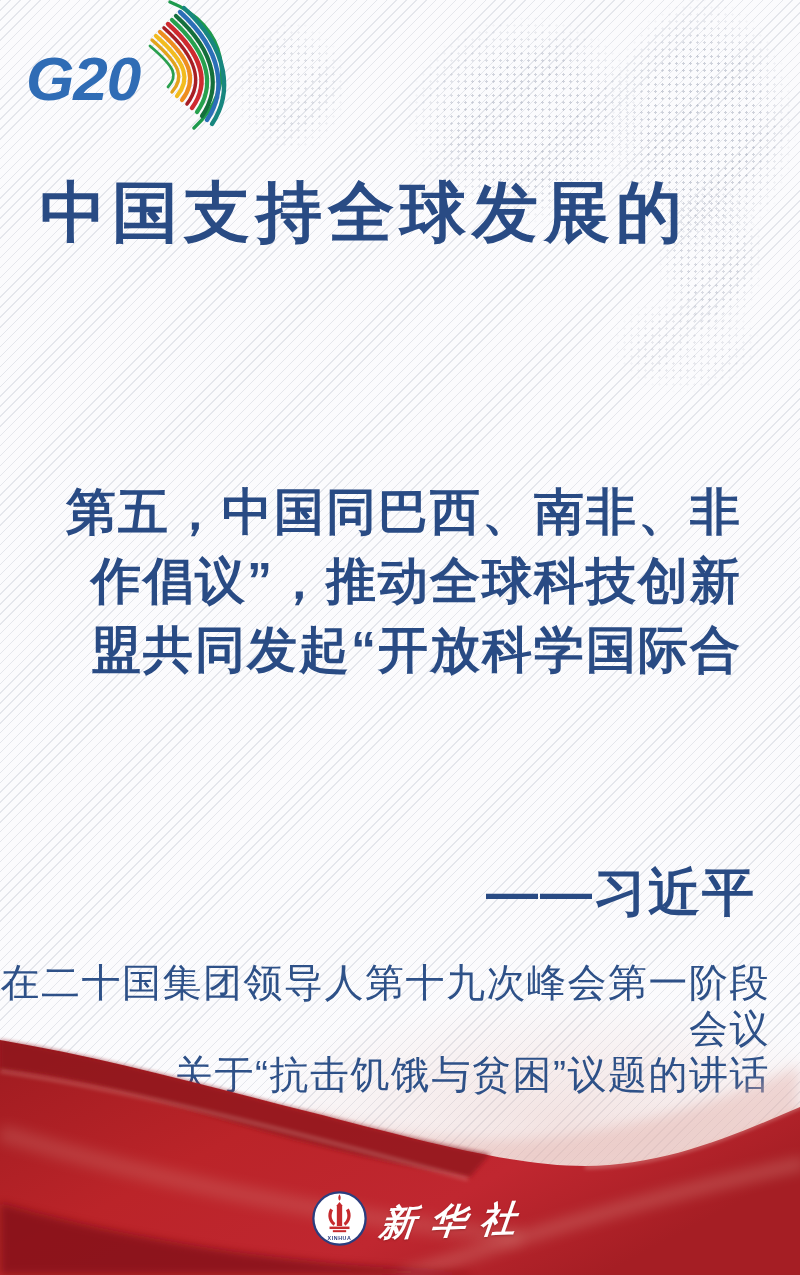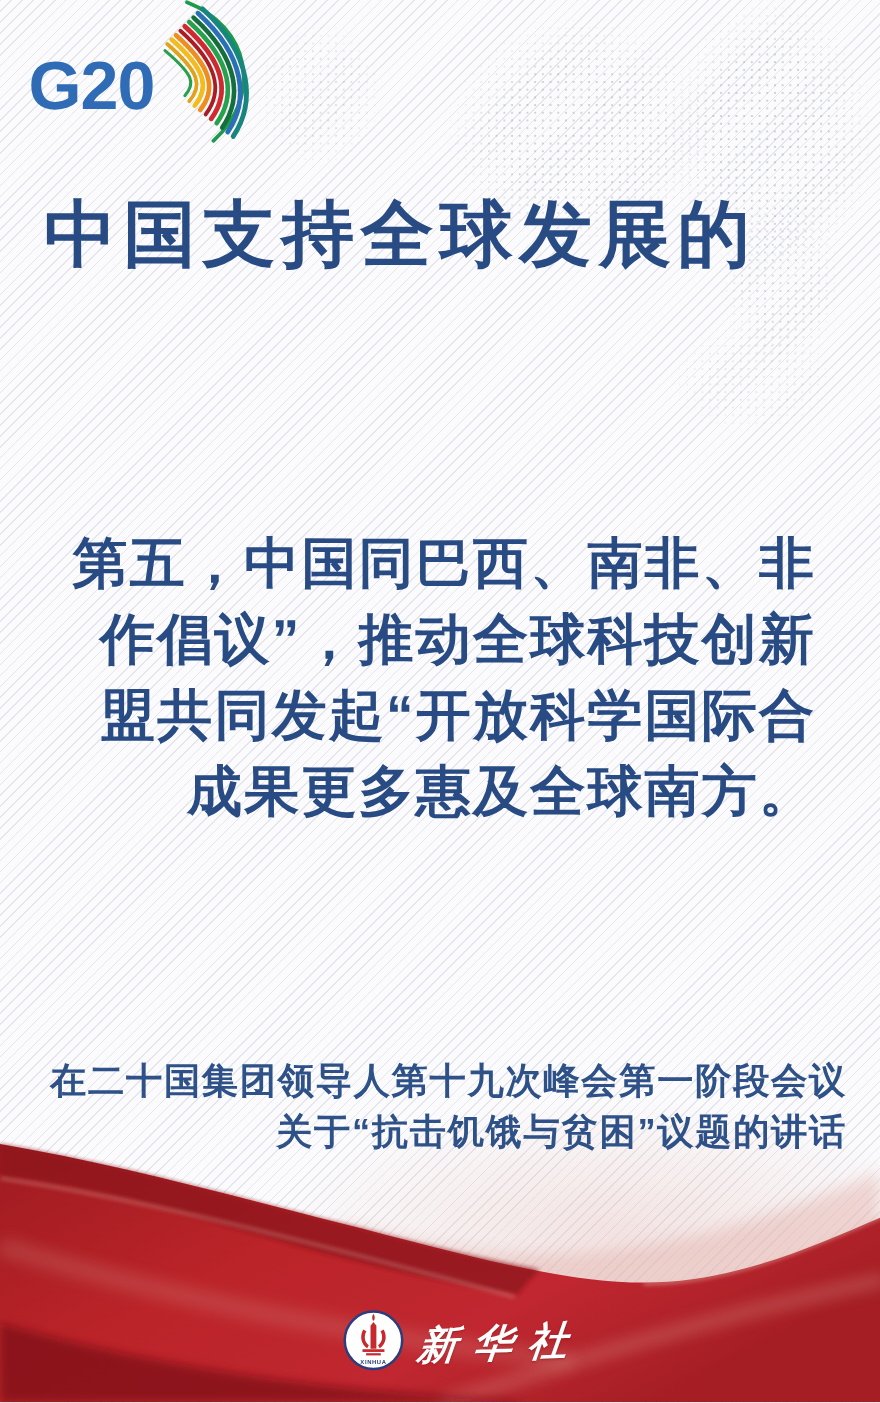--- a/index.html
+++ b/index.html
@@ -27,21 +27,21 @@
 
   .pink-haze{
     position:absolute;left:0;top:930px;width:800px;height:280px;
     background:radial-gradient(55% 62% at 70% 68%, rgba(224,171,162,0.30), rgba(224,171,162,0) 72%);
   }
 
   
   .g20{position:absolute;left:18px;top:0;width:235px;height:142px;}
   .g20-text{
     position:absolute;left:8px;top:48px;
-    font-size:62px;font-weight:900;color:#2F6CB5;letter-spacing:-1px;line-height:1;
+    font-size:62px;font-weight:900;color:#2F6CB5;letter-spacing:-1px;line-height:1;font-style:italic;
   }
   .g20-ribbons{position:absolute;left:106px;top:-2px;}
 
   
   .title{
     position:absolute;left:0;top:170px;width:728px;text-align:center;
     color:#294B84;font-weight:900;font-size:66px;line-height:85px;letter-spacing:6px;
   }
   
   .body-text{
@@ -49,21 +49,21 @@
     color:#294B84;font-weight:800;font-size:50px;line-height:69px;letter-spacing:2px;text-align:right;
   }
   
   .attribution{
     position:absolute;left:0;top:864px;width:756px;text-align:right;
     color:#294B84;font-weight:800;font-size:52px;line-height:1.1;letter-spacing:2px;
   }
   
   .occasion{
     position:absolute;left:0;top:960px;width:770px;text-align:right;
-    color:#2E5188;font-weight:700;font-size:33px;line-height:46px;letter-spacing:1.5px;
+    color:#2E5188;font-weight:400;font-size:39px;line-height:46px;letter-spacing:1.5px;
   }
 
   .wave{position:absolute;left:0;bottom:0;width:800px;height:310px;}
 
   
   .xh-emblem{position:absolute;left:311px;top:1190px;width:57px;height:57px;}
   .agency-name{
     position:absolute;left:380px;top:1197px;
     color:#ffffff;font-weight:700;font-style:italic;font-size:36px;
     letter-spacing:14px;transform:skewX(-8deg) rotate(-2deg);
@@ -103,23 +103,23 @@
   </div>
 
   <div class="title">
     <div>中国支持全球发展的</div>
   </div>
 
   <div class="body-text">
     <div>第五，中国同巴西、南非、非</div>
     <div>作倡议”，推动全球科技创新</div>
     <div>盟共同发起“开放科学国际合</div>
-    <div>成果更多惠及全球南方。</div>
   </div>
 
+  <div class="attribution">——习近平</div>
 
   <div class="occasion">
     <div>在二十国集团领导人第十九次峰会第一阶段会议</div>
     <div>关于“抗击饥饿与贫困”议题的讲话</div>
   </div>
 
   <svg class="wave" width="800" height="310" viewBox="0 0 800 310" preserveAspectRatio="none">
     <defs>
       <linearGradient id="redMain" x1="0" y1="0" x2="1" y2="0.55">
         <stop offset="0" stop-color="#9E1B20"></stop>

